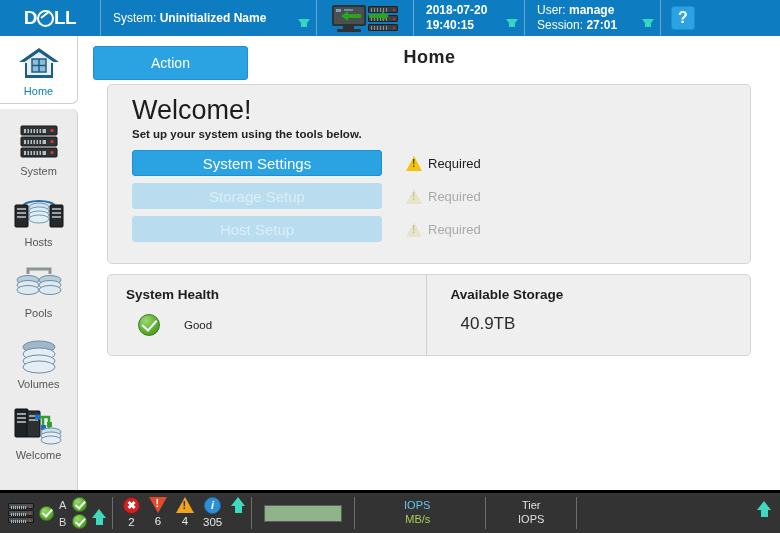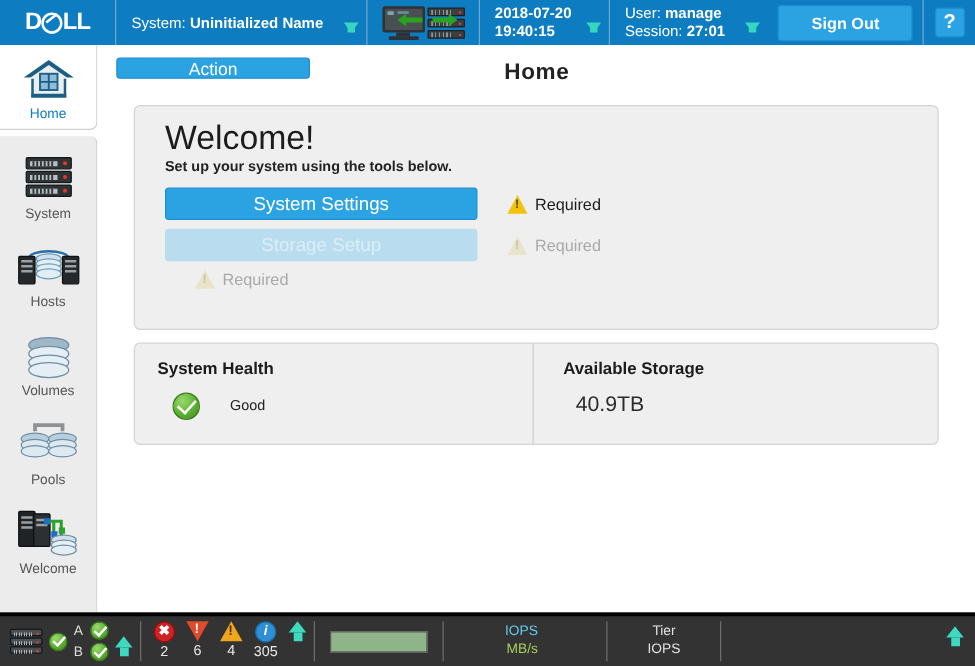--- a/index.html
+++ b/index.html
@@ -112,21 +112,21 @@
   .nav-label { font-size: 11px; color: #555; }
   .nav-active .nav-label { color: #0d7cc0; }
   .nav-ico { height: 42px; display: flex; align-items: center; justify-content: center; }
 
   
   .main {
     position: absolute; left: 79px; top: 36px; right: 0; bottom: 43px;
     background: #ffffff;
   }
   .action-btn {
-    position: absolute; left: 14px; top: 10px; width: 155px; height: 17px;
+    position: absolute; left: 14px; top: 10px; width: 155px; height: 34px;
     background: #2ba3e3; border: 1px solid #1b8fd0; border-radius: 3px;
     color: #fff; font-size: 14px; display: flex; align-items: center;
     justify-content: center; cursor: pointer;
   }
   .page-title {
     position: absolute; left: 0; right: 0; top: 11px; text-align: center;
     font-size: 18px; font-weight: bold; color: #222; letter-spacing: 0.5px;
   }
 
   .panel {
@@ -321,23 +321,20 @@
     <div class="hdr-cell sysinfo" style="width:135px">
       <div>
         <div class="row"><span class="lbl">User:</span>
           <span class="val">manage</span></div>
         <div class="row"><span class="lbl">Session:</span>
           <span class="val">27:01</span></div>
       </div>
       <span class="dn-wrap"><span class="arrow-dn"></span></span>
     </div>
 
-    <div class="hdr-cell">
-      <div class="sign-out">Sign Out</div>
-    </div>
     <div class="hdr-sep"></div>
 
     <div class="hdr-cell help-cell">
       <div class="help-btn">?</div>
     </div>
   </div>
 
   <div class="sidebar">
 
     <div class="nav-active">
@@ -417,43 +414,43 @@
                 <rect x="39" y="19" width="9" height="2"></rect>
                 <rect x="39" y="23" width="9" height="2"></rect>
             </g>
           </svg>
         </span>
         <span class="nav-label">Hosts</span>
       </div>
 
       <div class="nav-item">
         <span class="nav-ico">
-          <svg width="48" height="40" viewBox="0 0 48 40">
-            <ellipse cx="24" cy="12" rx="16" ry="6" fill="#9fb7c7" stroke="#6f8ea3"></ellipse>
-            <ellipse cx="24" cy="19" rx="16" ry="6" fill="#e4eef4" stroke="#6f8ea3"></ellipse>
-            <ellipse cx="24" cy="26" rx="16" ry="6" fill="#e4eef4" stroke="#6f8ea3"></ellipse>
-            <ellipse cx="24" cy="32" rx="16" ry="6" fill="#e4eef4" stroke="#6f8ea3"></ellipse>
-          </svg>
-        </span>
-        <span class="nav-label">Volumes</span>
-      </div>
-
-      <div class="nav-item">
-        <span class="nav-ico">
           <svg width="50" height="40" viewBox="0 0 50 40">
             <path d="M14 10 L14 5 L36 5 L36 10" stroke="#8d9295" stroke-width="3" fill="none"></path>
             <ellipse cx="14" cy="16" rx="11" ry="4.5" fill="#b9cedc" stroke="#6f8ea3"></ellipse>
             <ellipse cx="14" cy="21" rx="11" ry="4.5" fill="#dce9f1" stroke="#6f8ea3"></ellipse>
             <ellipse cx="14" cy="26" rx="11" ry="4.5" fill="#dce9f1" stroke="#6f8ea3"></ellipse>
             <ellipse cx="36" cy="16" rx="11" ry="4.5" fill="#b9cedc" stroke="#6f8ea3"></ellipse>
             <ellipse cx="36" cy="21" rx="11" ry="4.5" fill="#dce9f1" stroke="#6f8ea3"></ellipse>
             <ellipse cx="36" cy="26" rx="11" ry="4.5" fill="#dce9f1" stroke="#6f8ea3"></ellipse>
           </svg>
         </span>
         <span class="nav-label">Pools</span>
+      </div>
+
+      <div class="nav-item">
+        <span class="nav-ico">
+          <svg width="48" height="40" viewBox="0 0 48 40">
+            <ellipse cx="24" cy="12" rx="16" ry="6" fill="#9fb7c7" stroke="#6f8ea3"></ellipse>
+            <ellipse cx="24" cy="19" rx="16" ry="6" fill="#e4eef4" stroke="#6f8ea3"></ellipse>
+            <ellipse cx="24" cy="26" rx="16" ry="6" fill="#e4eef4" stroke="#6f8ea3"></ellipse>
+            <ellipse cx="24" cy="32" rx="16" ry="6" fill="#e4eef4" stroke="#6f8ea3"></ellipse>
+          </svg>
+        </span>
+        <span class="nav-label">Volumes</span>
       </div>
 
       <div class="nav-item">
         <span class="nav-ico">
           <svg width="52" height="42" viewBox="0 0 52 42">
             <rect x="2" y="4" width="13" height="28" rx="1" fill="#202326" stroke="#0d0f11"></rect>
             <rect x="14" y="6" width="13" height="26" rx="1" fill="#2c3033" stroke="#0d0f11"></rect>
             <g fill="#9aa0a4">
               <rect x="4" y="8" width="9" height="2"></rect>
                 <rect x="4" y="12" width="9" height="2"></rect>
@@ -502,20 +499,21 @@
 
       <div class="setup-row">
         <div class="setup-btn disabled">Storage Setup</div>
         <div class="req off">
           <span class="tri-warn dim"></span>
           <span>Required</span>
         </div>
       </div>
 
       <div class="setup-row">
+        <div class="setup-btn disabled">Host Setup</div>
         <div class="req off">
           <span class="tri-warn dim"></span>
           <span>Required</span>
         </div>
       </div>
     </div>
 
     <div class="panel" id="status-panel">
       <div class="status-cols">
         <div class="status-col">

